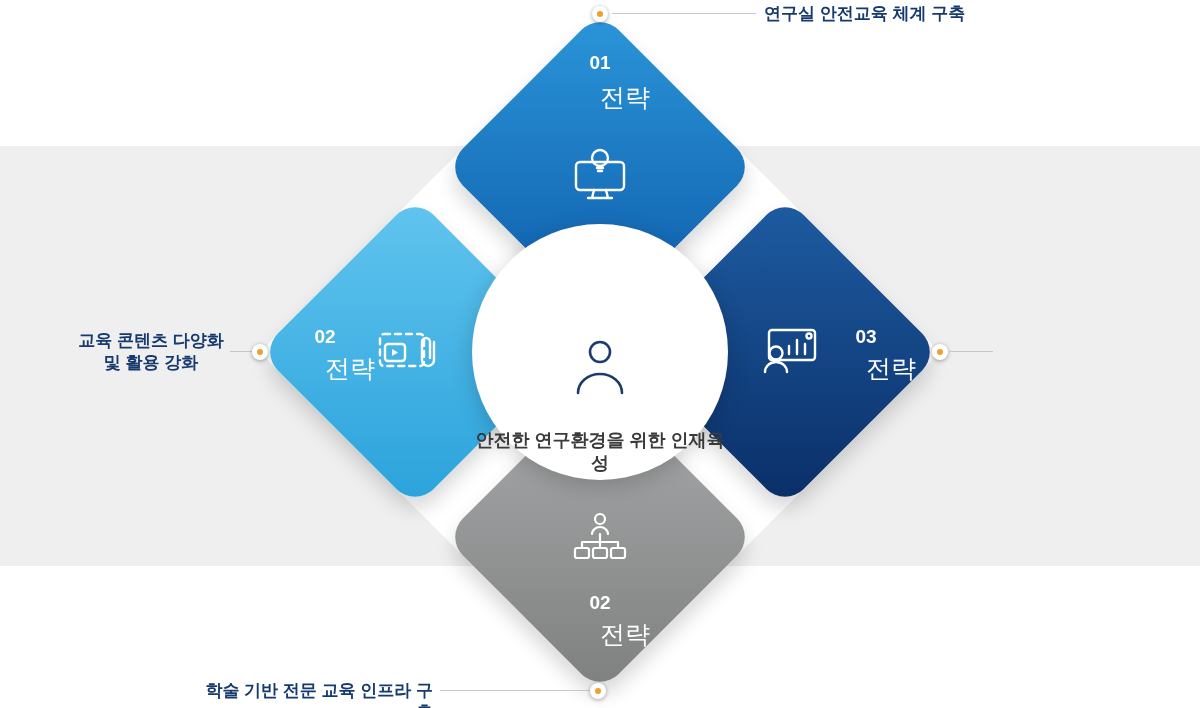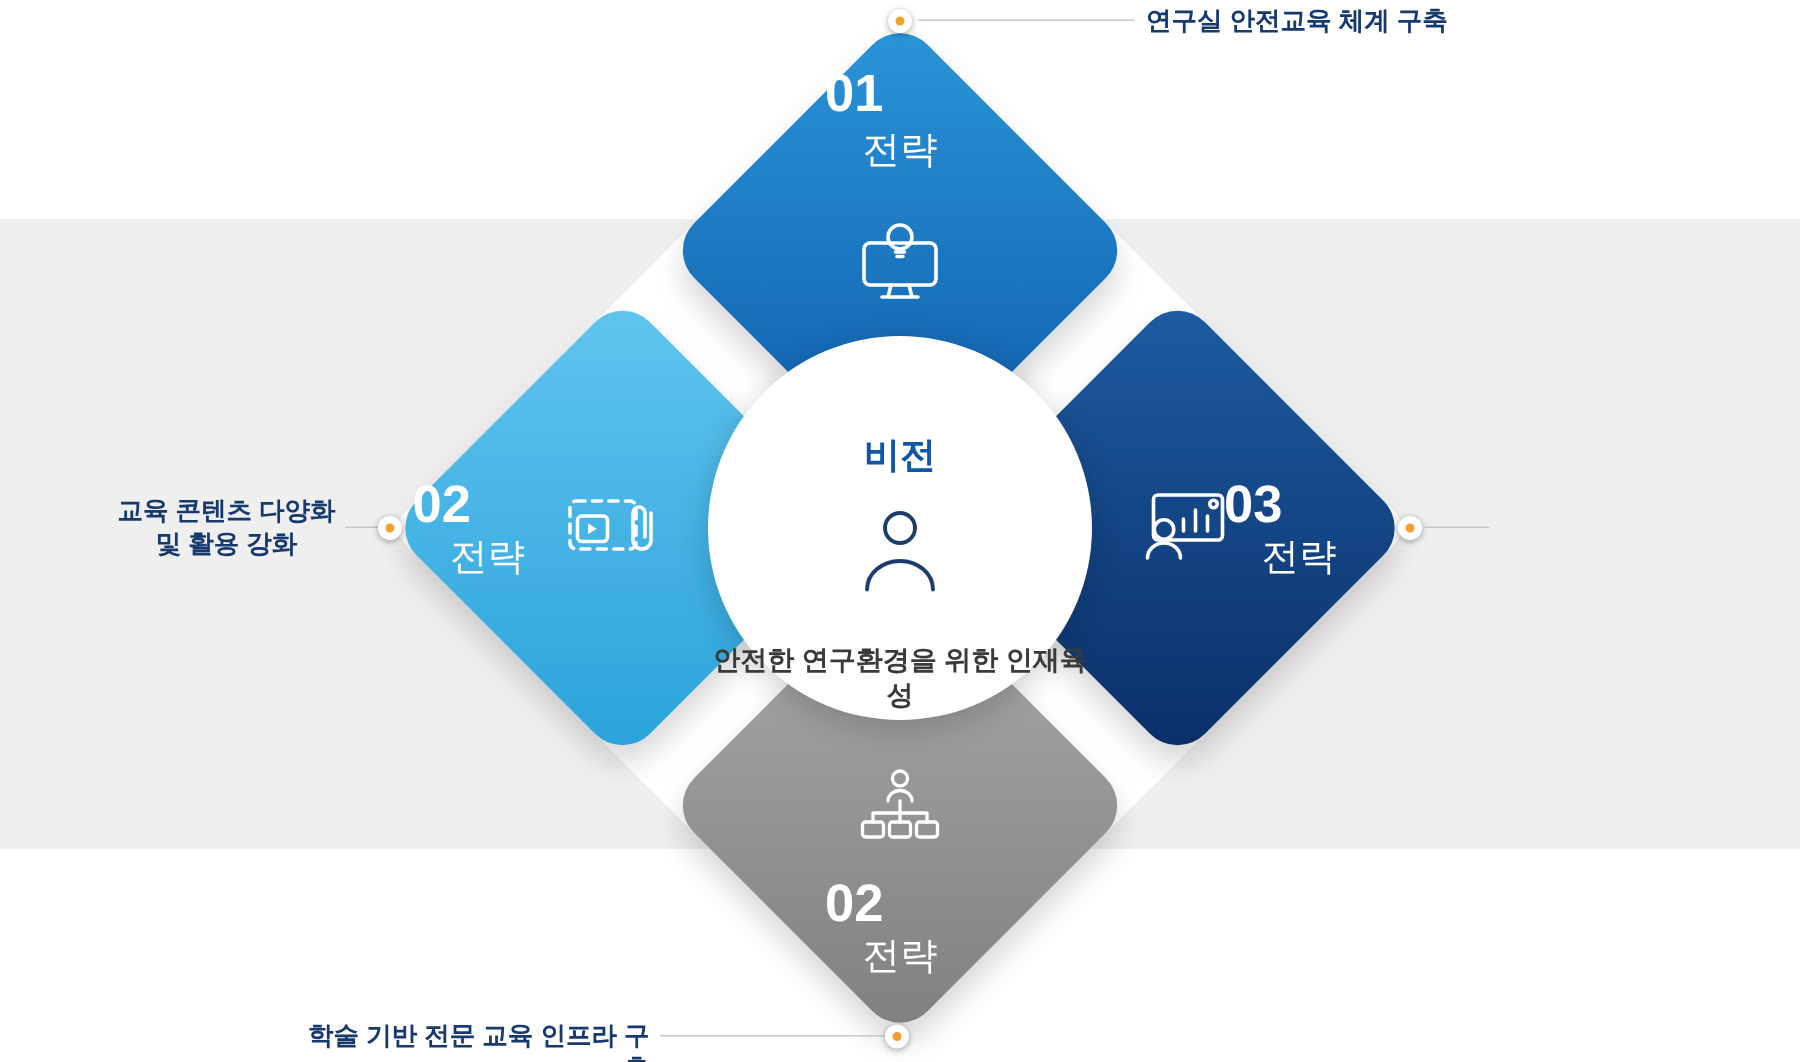--- a/index.html
+++ b/index.html
@@ -9,22 +9,22 @@
   .backdrop{position:absolute;left:359px;top:111px;width:482px;height:482px;background:#ffffff;
             transform:rotate(45deg);border-radius:16px;}
   .diamond{position:absolute;width:220px;height:220px;transform:rotate(45deg);border-radius:26px;
            box-shadow:8px 8px 20px rgba(0,0,0,.16);}
   .d-top{left:490px;top:57px;background:linear-gradient(135deg,#2b96da 0%,#0d5aa9 100%);}
   .d-left{left:305px;top:242px;background:linear-gradient(135deg,#62c5ef 0%,#2aa2db 100%);}
   .d-right{left:675px;top:242px;background:linear-gradient(135deg,#1e5ca3 0%,#0a2e66 100%);}
   .d-bottom{left:490px;top:427px;background:linear-gradient(135deg,#aaabac 0%,#7e8080 100%);}
   .circle{position:absolute;left:472px;top:224px;width:256px;height:256px;border-radius:50%;
           background:#ffffff;box-shadow:0 6px 22px rgba(0,0,0,.18);}
-  .num{position:absolute;width:100px;text-align:left;color:#fff;font-size:35px;font-weight:bold;line-height:30px;}
-  .strat{position:absolute;width:100px;text-align:center;color:#fff;font-size:25px;font-weight:500;line-height:32px;}
+  .num{position:absolute;width:100px;text-align:center;color:#fff;font-size:19px;font-weight:bold;line-height:30px;}
+  .strat{position:absolute;width:100px;text-align:right;color:#fff;font-size:25px;font-weight:500;line-height:32px;font-family:Liberation Mono, monospace;}
   .icon{position:absolute;}
   .callout{position:absolute;color:#16396e;font-size:17px;font-weight:bold;line-height:22px;}
   .callout .cl-line{display:block;text-align:center;}
   .cline{position:absolute;height:1px;background:#c8c8c8;}
   .dot{position:absolute;width:16px;height:16px;border-radius:50%;background:#fff;
        box-shadow:0 1px 4px rgba(0,0,0,.35);}
   .dot::after{content:"";position:absolute;left:5px;top:5px;width:6px;height:6px;border-radius:50%;background:#f2a029;}
   .vision-en{position:absolute;left:500px;top:266px;width:200px;text-align:center;color:#9b9b9b;font-size:15px;}
   .vision-ko{position:absolute;left:500px;top:287px;width:200px;text-align:center;color:#0e57a7;font-size:24px;font-weight:bold;}
   .desc{position:absolute;left:472px;top:399px;width:256px;text-align:center;color:#3a3a3a;
@@ -37,21 +37,20 @@
 
   <div class="band"></div>
   <div class="backdrop"></div>
 
   <div class="diamond d-top"></div>
   <div class="diamond d-left"></div>
   <div class="diamond d-right"></div>
   <div class="diamond d-bottom"></div>
 
   <div class="circle"></div>
-  <div class="vision-ko">비전</div>
   <svg class="icon" style="left:572px;top:337px" width="56" height="62" viewBox="0 0 56 62" fill="none" stroke="#1c3c6e" stroke-width="2.6" stroke-linecap="round" stroke-linejoin="round">
     <circle cx="28" cy="15" r="10"></circle>
     <path d="M6 56 a22 19 0 0 1 44 0"></path>
   </svg>
   <div class="desc">
     <span class="cl-line">안전한 연구환경을</span>
     <span class="cl-line">위한 인재육성</span>
   </div>
 
   <div class="num" style="left:550px;top:48px">01</div>

